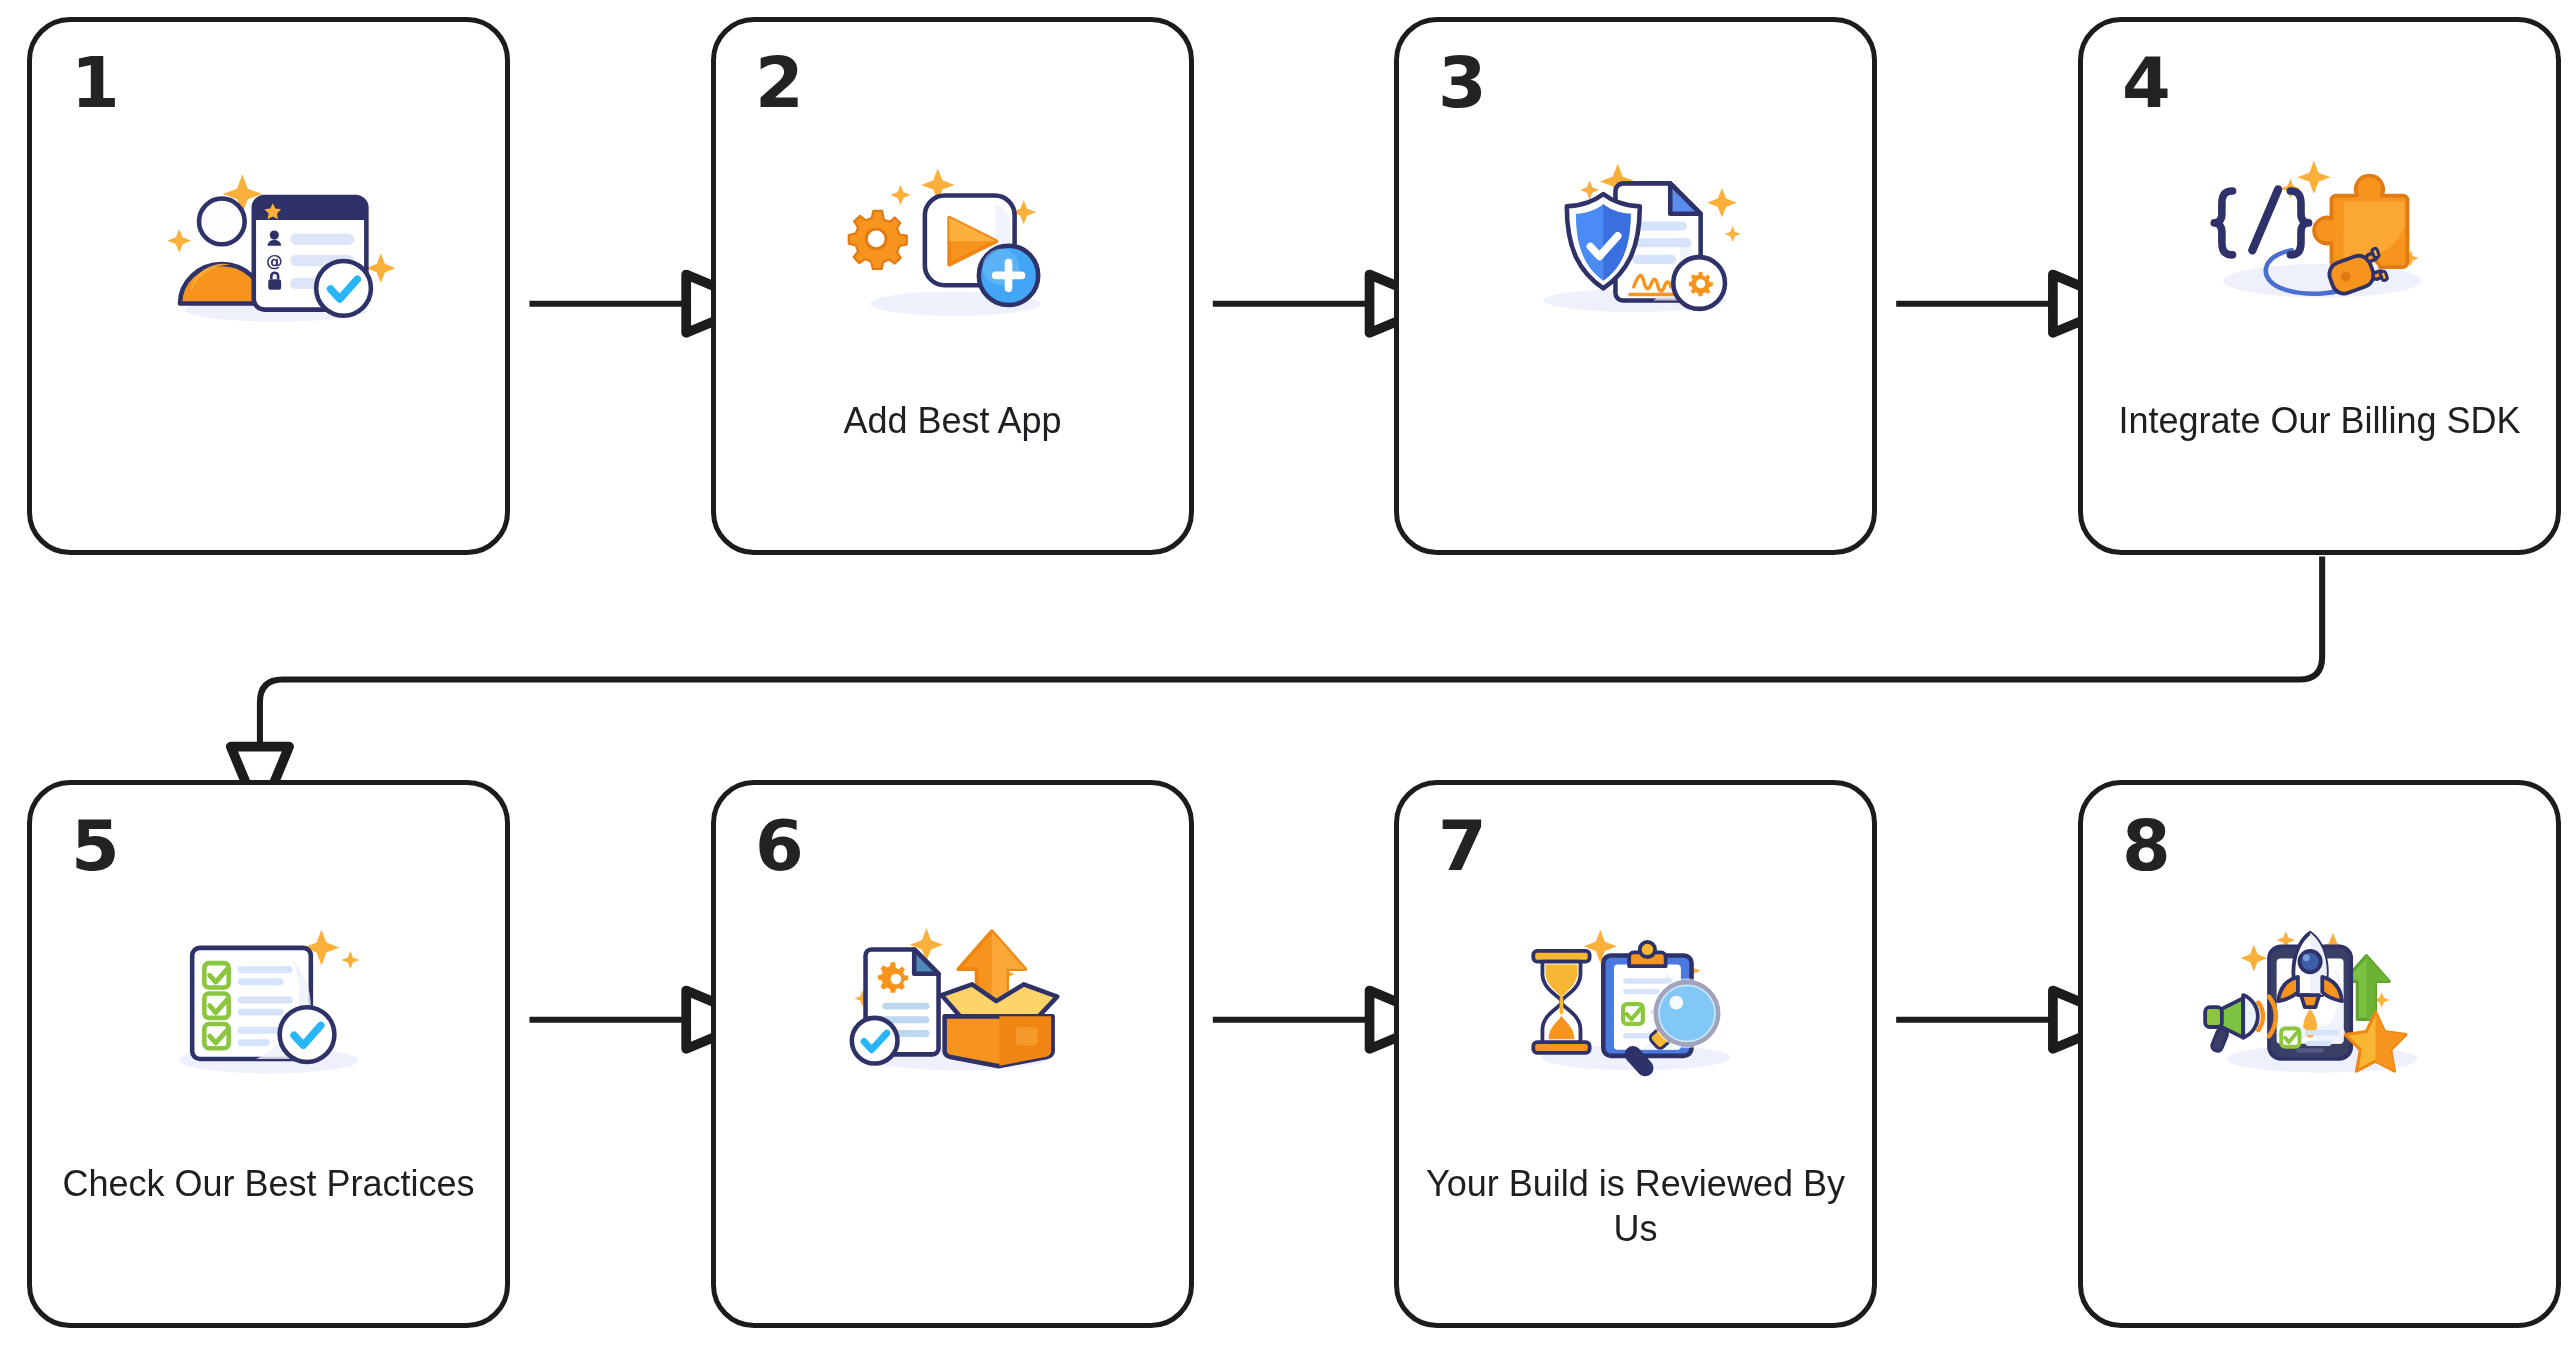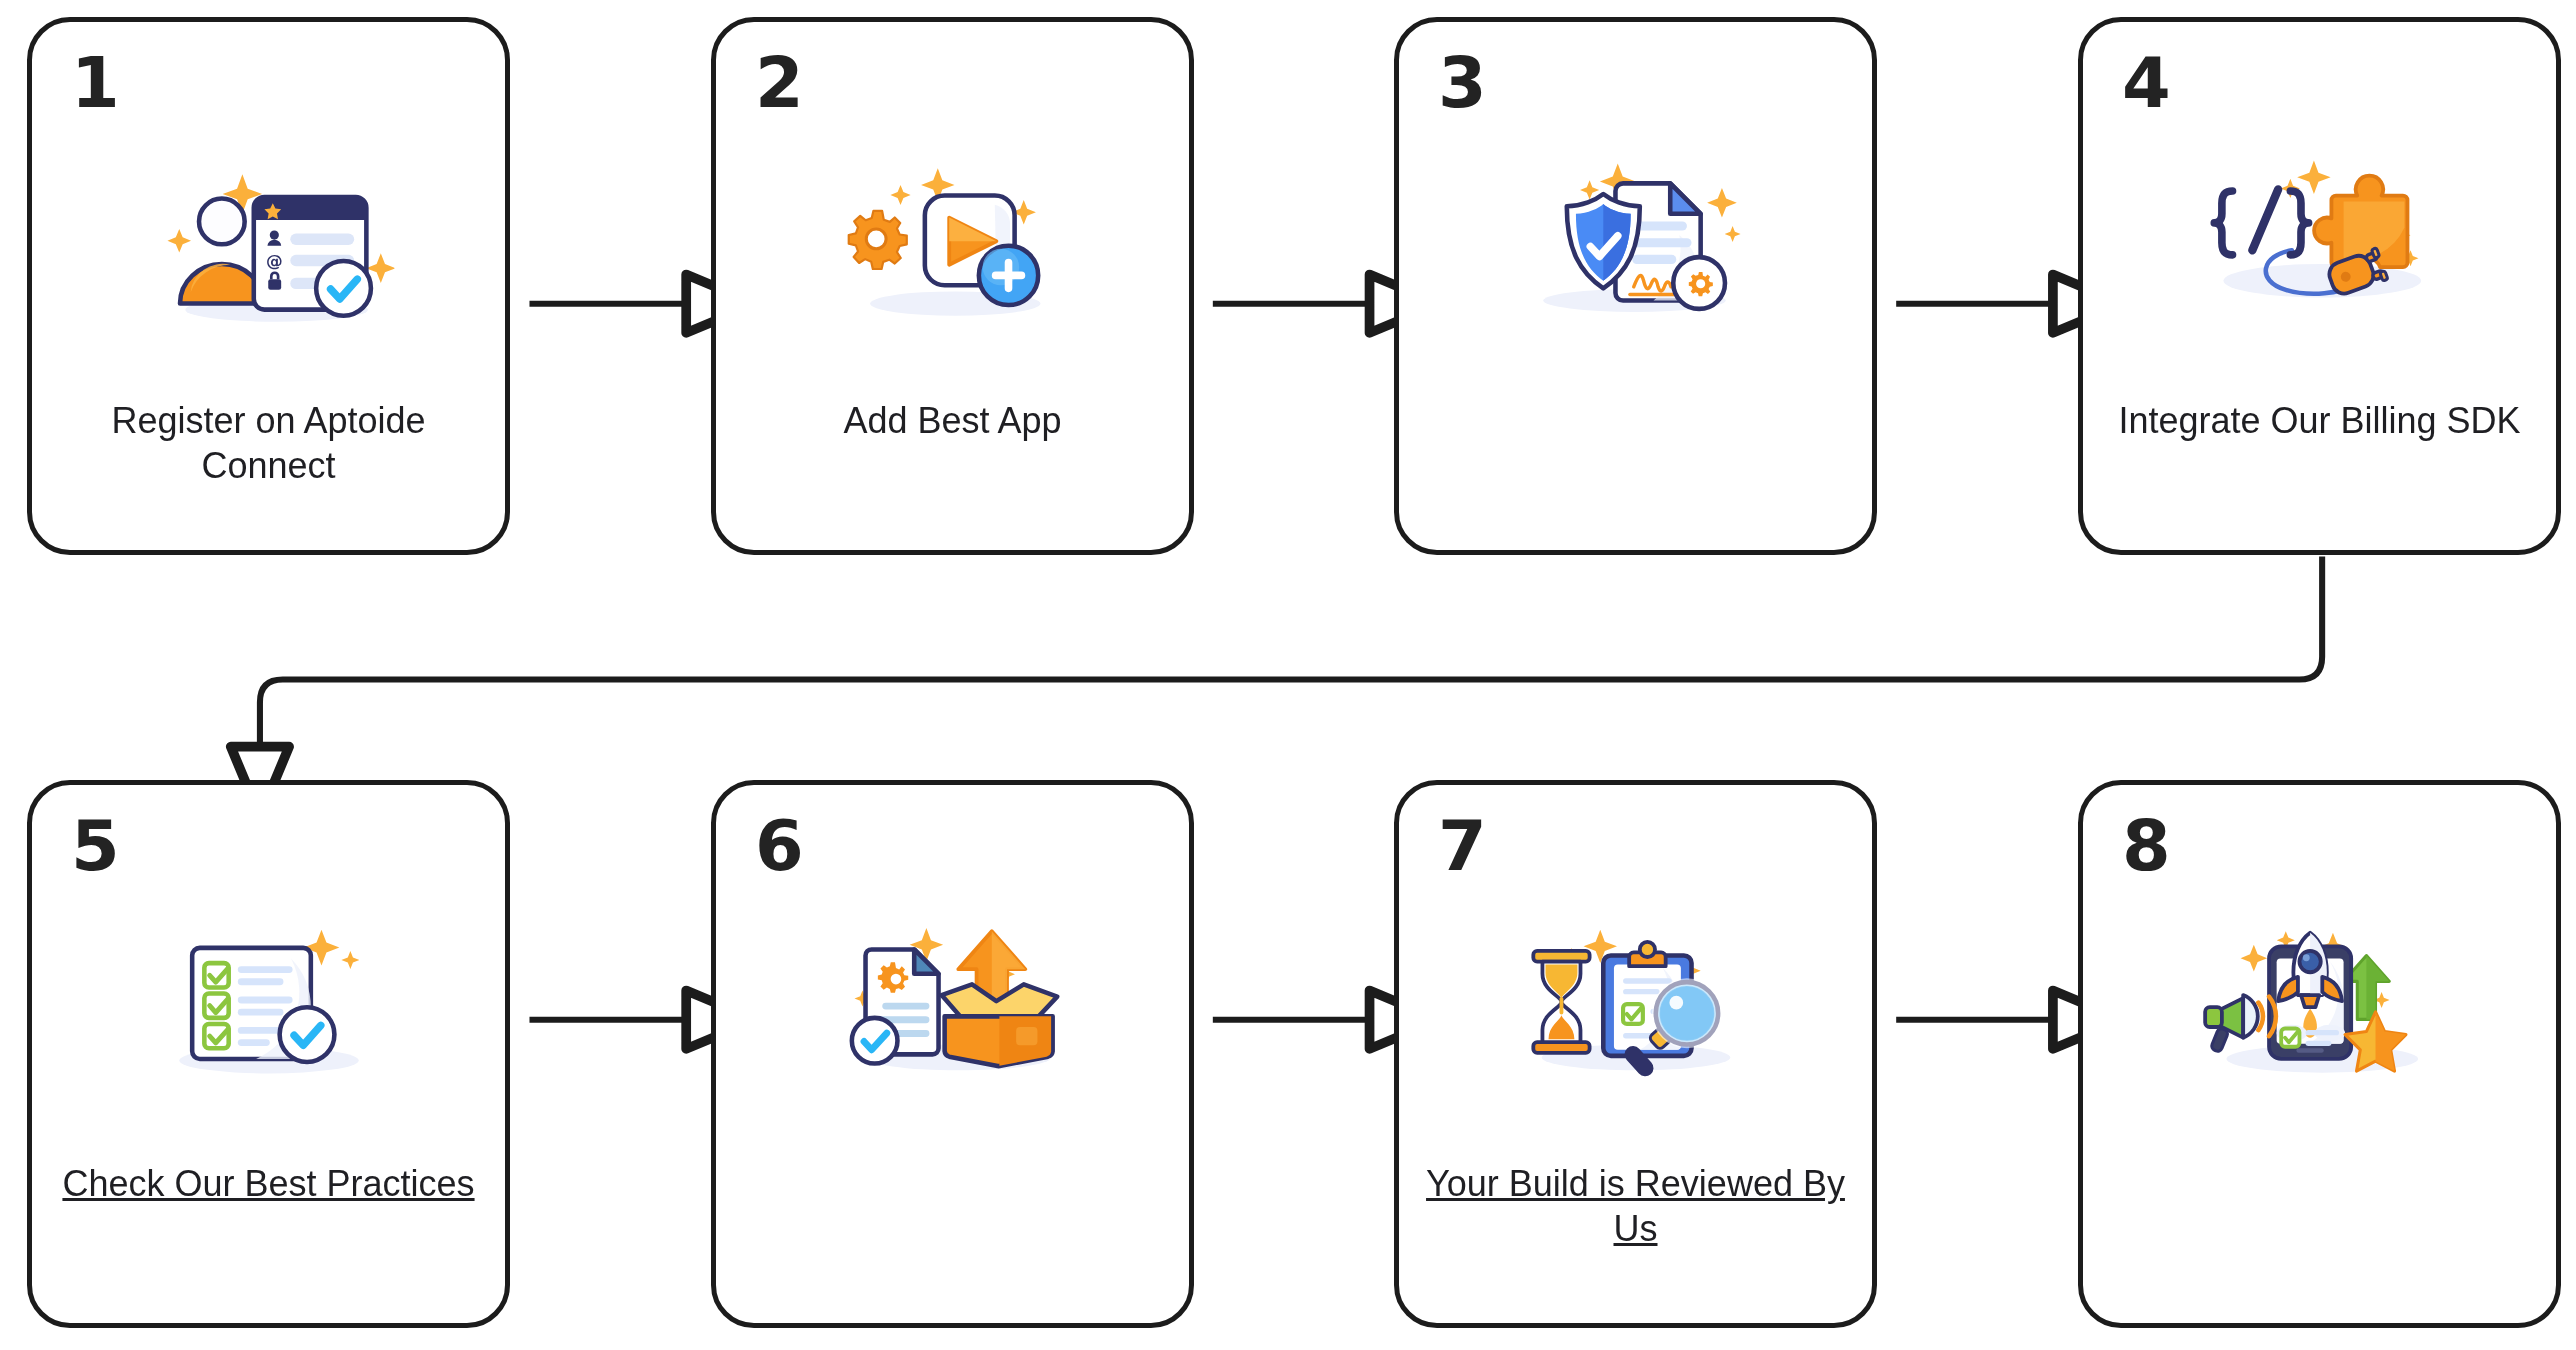--- a/index.html
+++ b/index.html
@@ -58,21 +58,21 @@
     position: absolute;
     left: 20px; right: 20px;
     text-align: center;
     font-family: "Liberation Sans", sans-serif;
     font-size: 36px;
     line-height: 1.26;
     color: #1f1f23;
     font-weight: 400;
   }
   .row1 .step-label { top: 376px; }
-  .row2 .step-label { top: 376px; text-decoration: underline; }
+  .row2 .step-label { top: 376px; }
 </style>
 </head>
 <body>
 
 <div id="flow-root">
 
   <svg class="connector-layer" viewBox="0 0 3392 1778" xmlns="http://www.w3.org/2000/svg">
     <defs>
       <marker id="hollowArrowR" markerWidth="16" markerHeight="16" refX="1.2" refY="6" orient="auto" markerUnits="strokeWidth">
         <path d="M1,1.2 L12.5,6 L1,10.8 Z" fill="#ffffff" stroke="#1c1c1c" stroke-width="1.6" stroke-linejoin="round"></path>
@@ -134,21 +134,20 @@
         <rect x="193" y="126" width="84" height="15" rx="7.5" fill="#dde6f8"></rect>
 
         <rect x="164" y="158" width="17" height="14" rx="3" fill="#2f3268"></rect>
         <path d="M168 158 v-4 a4.5 4.5 0 0 1 9 0 v4" fill="none" stroke="#2f3268" stroke-width="3.5"></path>
         <rect x="193" y="156" width="64" height="15" rx="7.5" fill="#dde6f8"></rect>
 
         <circle cx="263" cy="170" r="36" fill="#ffffff" stroke="#2f3268" stroke-width="6"></circle>
         <path d="M246 171 l12 13 23 -26" fill="none" stroke="#29b6f6" stroke-width="10" stroke-linecap="round" stroke-linejoin="round"></path>
       </svg>
     </div>
-    <div class="step-label">Register on Aptoide Connect</div>
   </div>
 
   <div class="step-card row1" style="left:711px; top:16.7px; width:483px; height:538px;">
     <div class="step-number">2</div>
     <div class="step-icon">
       <svg viewBox="0 0 330 230" xmlns="http://www.w3.org/2000/svg">
         <ellipse cx="168" cy="190" rx="112" ry="16" fill="#eef1fb"></ellipse>
         <path d="M145 12 l6 16 16 6 -16 6 -6 16 -6 -16 -16 -6 16 -6z" fill="#fbb03b"></path>
         <path d="M96 34 l3.8 9.5 9.5 3.8 -9.5 3.8 -3.8 9.5 -3.8 -9.5 -9.5 -3.8 9.5 -3.8z" fill="#fbb03b"></path>
         <path d="M258 54 l4.5 11.5 11.5 4.5 -11.5 4.5 -4.5 11.5 -4.5 -11.5 -11.5 -4.5 11.5 -4.5z" fill="#fbb03b"></path>

